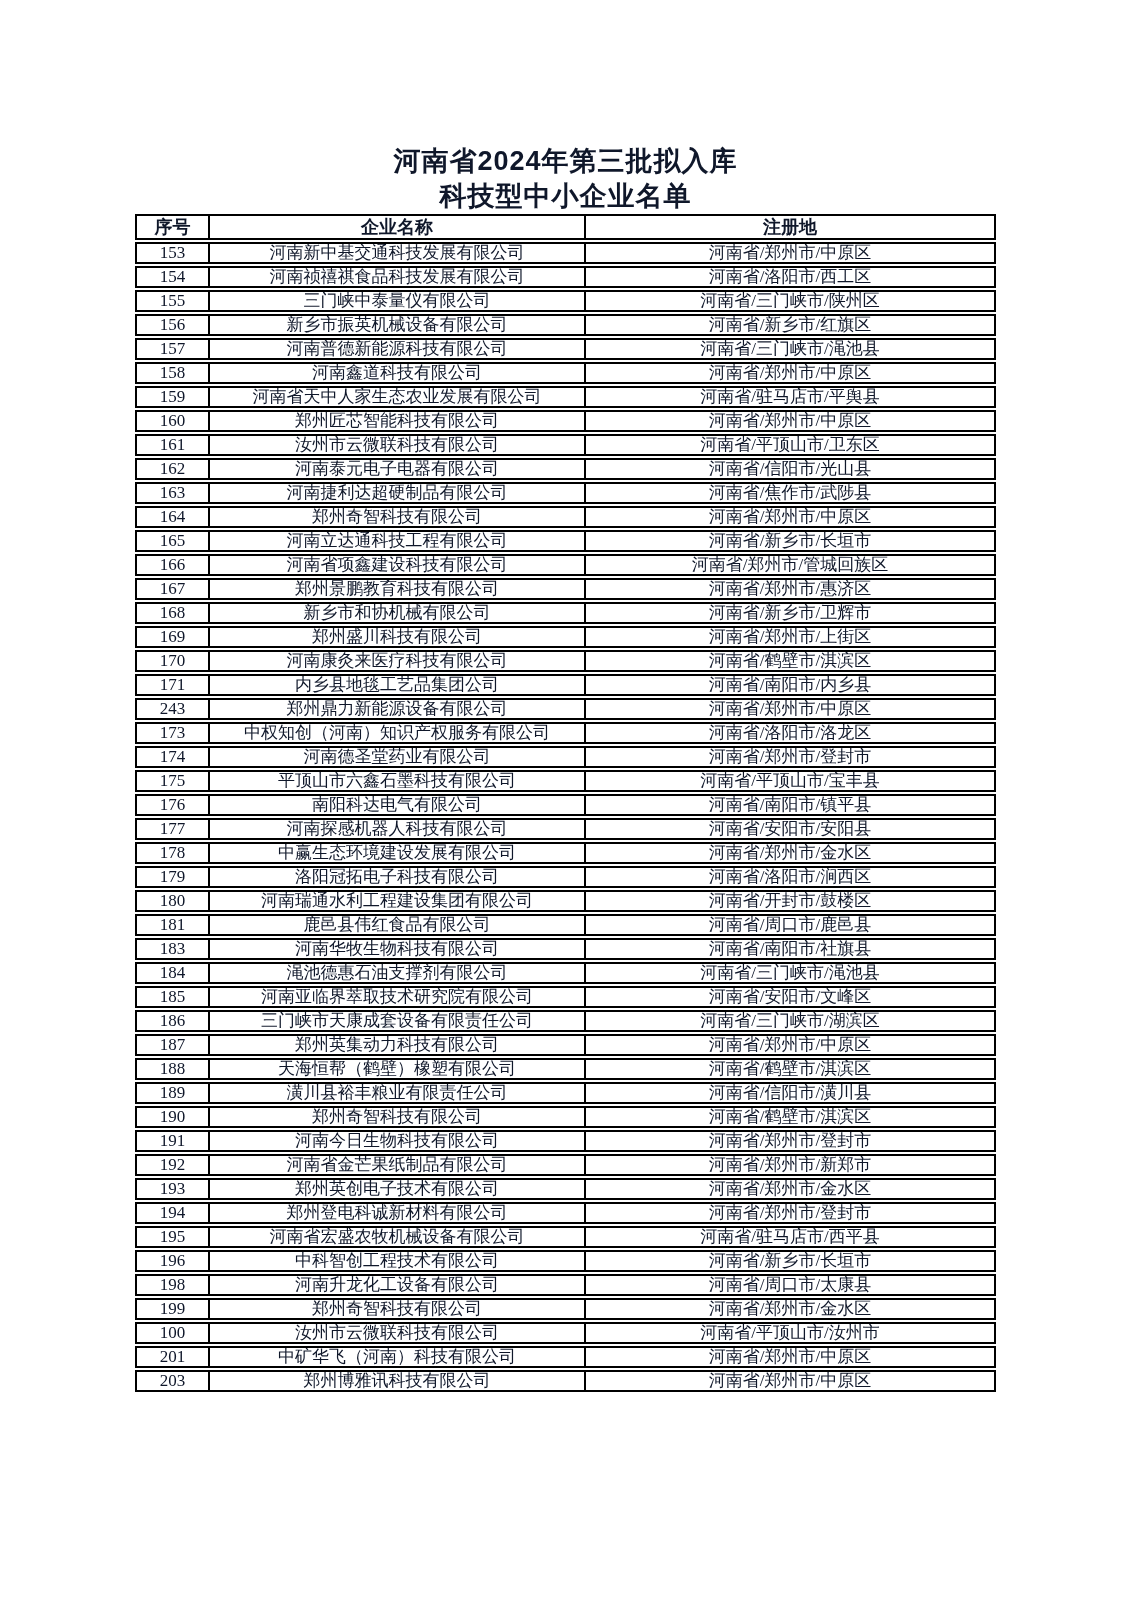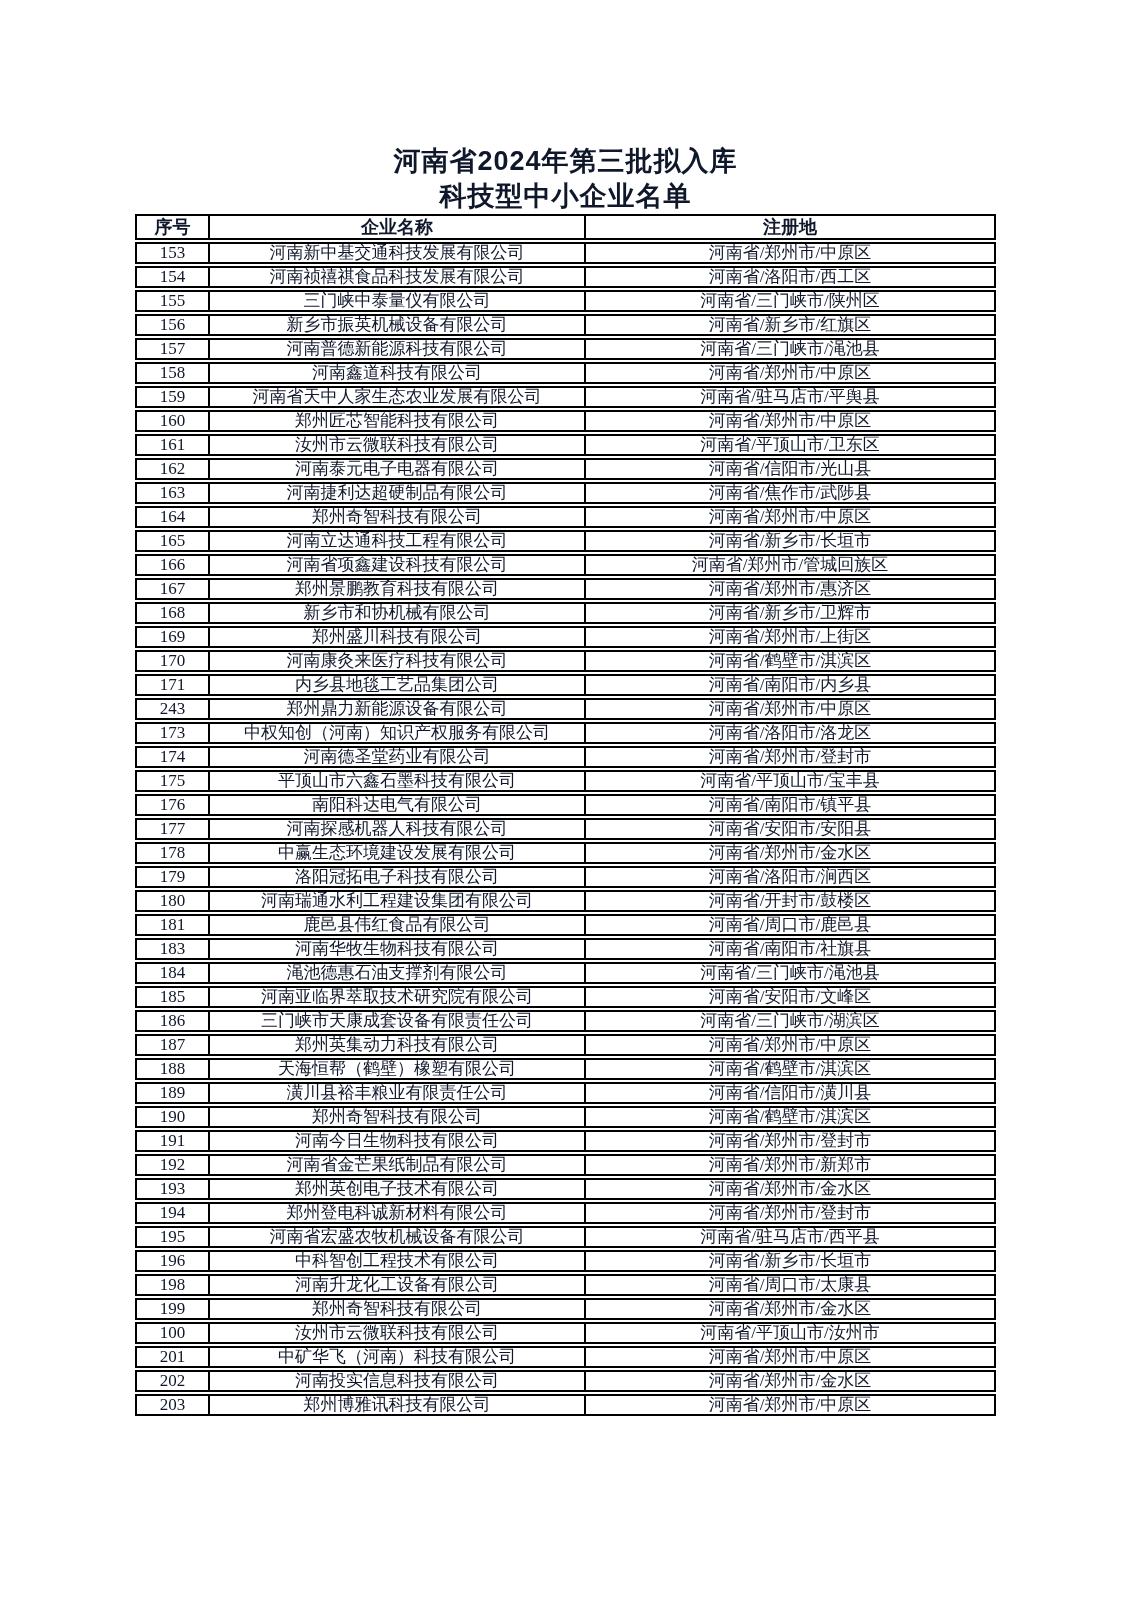--- a/index.html
+++ b/index.html
@@ -320,25 +320,20 @@
           <td>100</td>
           <td>汝州市云微联科技有限公司</td>
           <td>河南省/平顶山市/汝州市</td>
         </tr>
         <tr>
           <td>201</td>
           <td>中矿华飞（河南）科技有限公司</td>
           <td>河南省/郑州市/中原区</td>
         </tr>
         <tr>
-          <td>202</td>
-          <td>河南投实信息科技有限公司</td>
-          <td>河南省/郑州市/金水区</td>
-        </tr>
-        <tr>
           <td>203</td>
           <td>郑州博雅讯科技有限公司</td>
           <td>河南省/郑州市/中原区</td>
         </tr>
       </tbody>
   </table>
 
 </div>
 
 </body></html>

